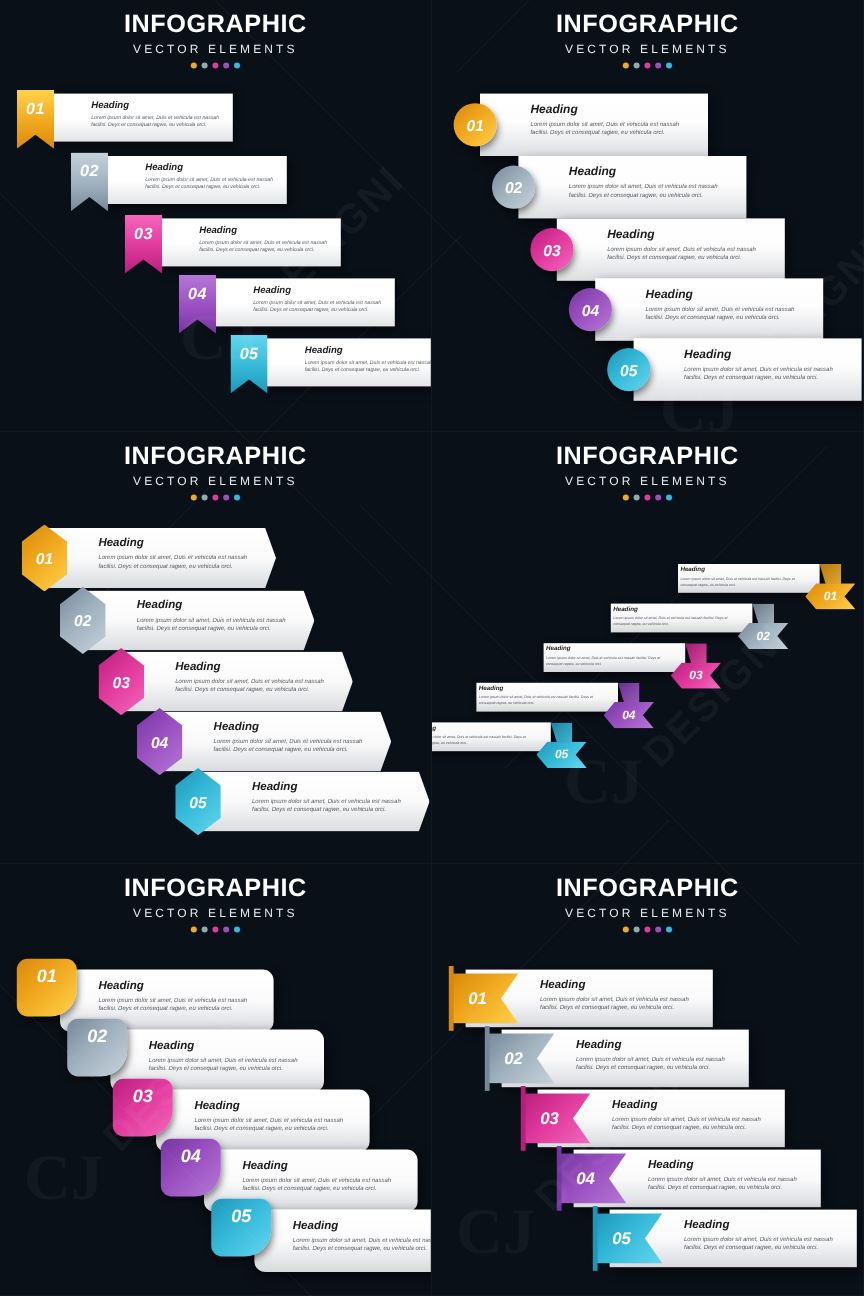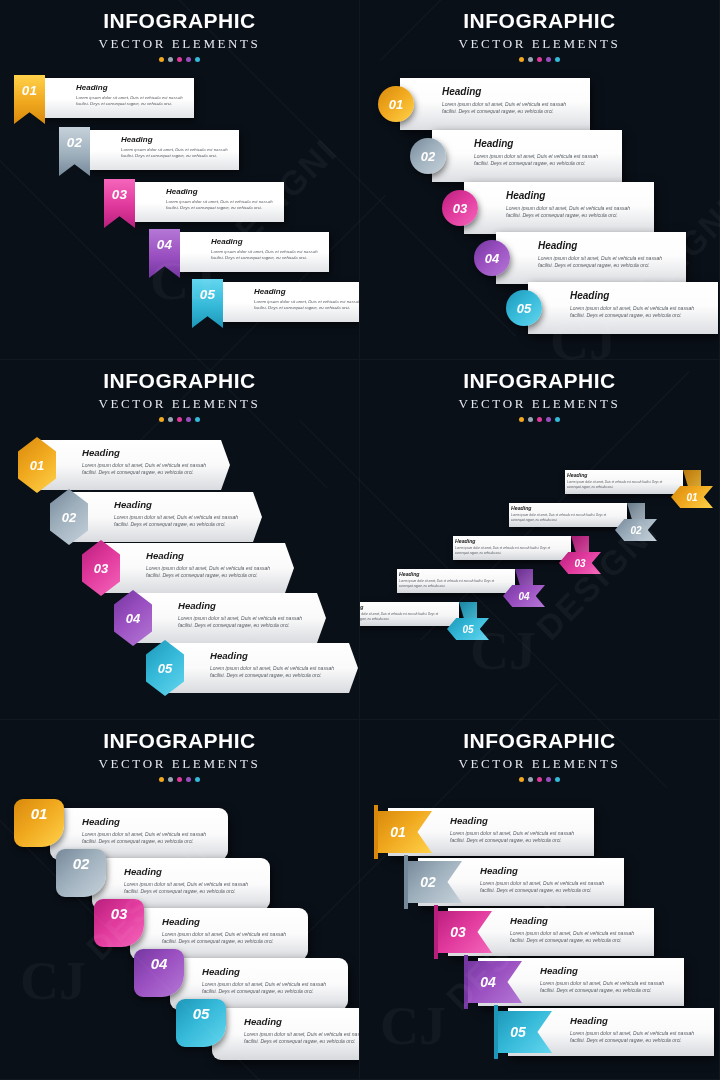--- a/index.html
+++ b/index.html
@@ -22,21 +22,21 @@
   
   .sheet{position:absolute;inset:0;display:grid;
          grid-template-columns:360px 360px;grid-template-rows:360px 360px 360px;}
   .panel{position:relative;overflow:hidden;background:#0a1018;
          border-right:1px solid rgba(255,255,255,.035);
          border-bottom:1px solid rgba(255,255,255,.035);}
 
   
   .phead{position:absolute;top:10px;left:0;right:0;text-align:center;z-index:5;}
   .ptitle{color:#fff;font-size:21px;font-weight:700;letter-spacing:.5px;line-height:1;}
-  .psub{color:#e6e9ee;font-size:13px;letter-spacing:2.6px;margin-top:5px;font-weight:400;font-family:Liberation Serif, serif;}
+  .psub{color:#e6e9ee;font-size:10px;letter-spacing:2.6px;margin-top:5px;font-weight:400;}
   .pdots{margin-top:5px;display:flex;gap:4px;justify-content:center;}
   .pdot{width:5px;height:5px;border-radius:50%;}
 
   
   .bar-h{font-style:italic;font-weight:700;color:#1a1a1a;line-height:1;}
   .bar-p{font-style:italic;color:#555a60;line-height:1.45;}
 
   
   .p1 .row{position:absolute;height:40px;}
   .p1 .bar{position:absolute;left:28px;top:0;height:40px;

